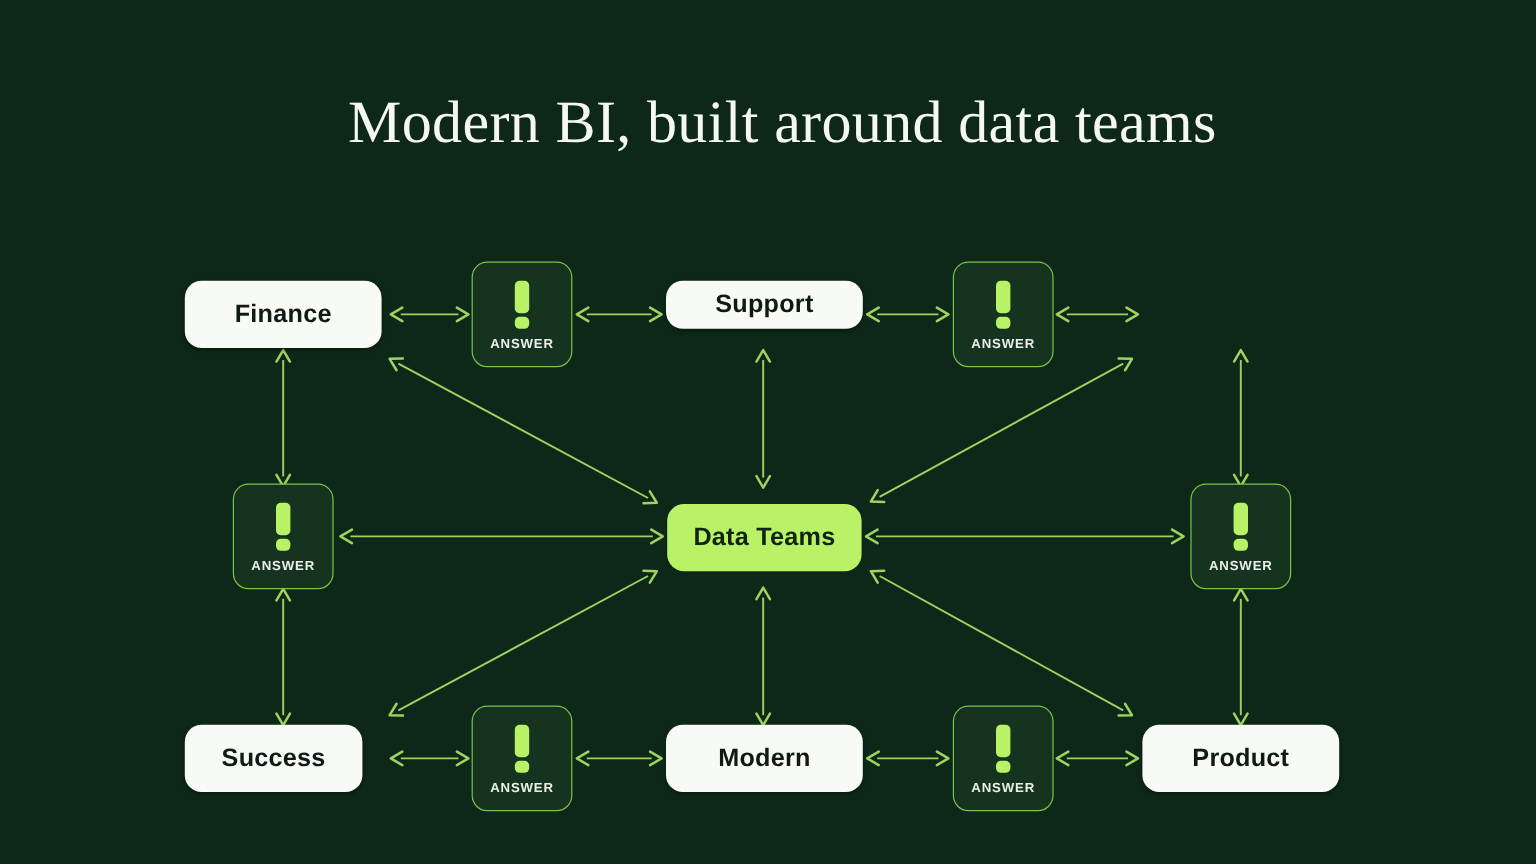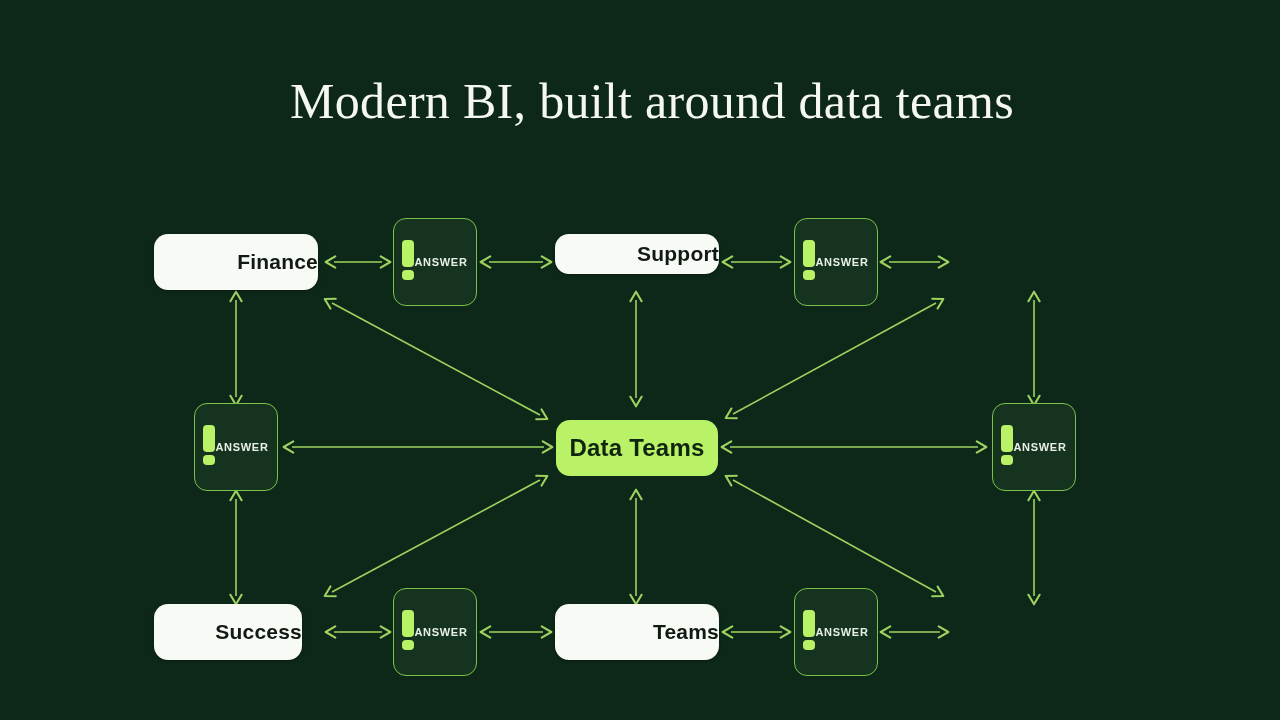--- a/index.html
+++ b/index.html
@@ -48,52 +48,52 @@
     pointer-events: none;
   }
 
   
   .dept {
     position: absolute;
     background: #f7faf5;
     border-radius: 14px;
     display: flex;
     align-items: center;
-    justify-content: flex-end;
+    justify-content: center;
     color: #111a12;
     font-size: 21px;
     font-weight: 700;
     letter-spacing: 0.2px;
     box-shadow: 0 1px 3px rgba(0,0,0,0.35);
   }
 
   
   .center-node {
     position: absolute;
     background: #b9f266;
     border-radius: 14px;
     display: flex;
     align-items: center;
     justify-content: center;
     color: #10250f;
-    font-size: 24px;
+    font-size: 21px;
     font-weight: 700;
     letter-spacing: 0.2px;
   }
 
   
   .answer-card {
     position: absolute;
     width: 84px;
     height: 88px;
     background: #16331f;
     border: 1.6px solid #7bc24a;
     border-radius: 13px;
     display: flex;
-    flex-direction: row;
+    flex-direction: column;
     align-items: center;
     justify-content: center;
   }
 
   .bang {
     position: relative;
     width: 12px;
     height: 40px;
     margin-top: 2px;
     margin-bottom: 7px;
@@ -221,25 +221,28 @@
 
   <div class="answer-card" style="left:393px; top:588px;">
     <span class="bang">
       <i class="bar"></i>
         <i class="dot"></i>
     </span>
     <span class="answer-label">ANSWER</span>
   </div>
 
   <div class="dept" style="left:555px; top:604px; width:164px; height:56px;">
-    <span>Teams</span>
+    <span>Modern</span>
   </div>
 
   <div class="answer-card" style="left:794px; top:588px;">
     <span class="bang">
       <i class="bar"></i>
         <i class="dot"></i>
     </span>
     <span class="answer-label">ANSWER</span>
   </div>
 
+  <div class="dept" style="left:952px; top:604px; width:164px; height:56px;">
+    <span>Product</span>
+  </div>
 
 </div>
 
 </body></html>

